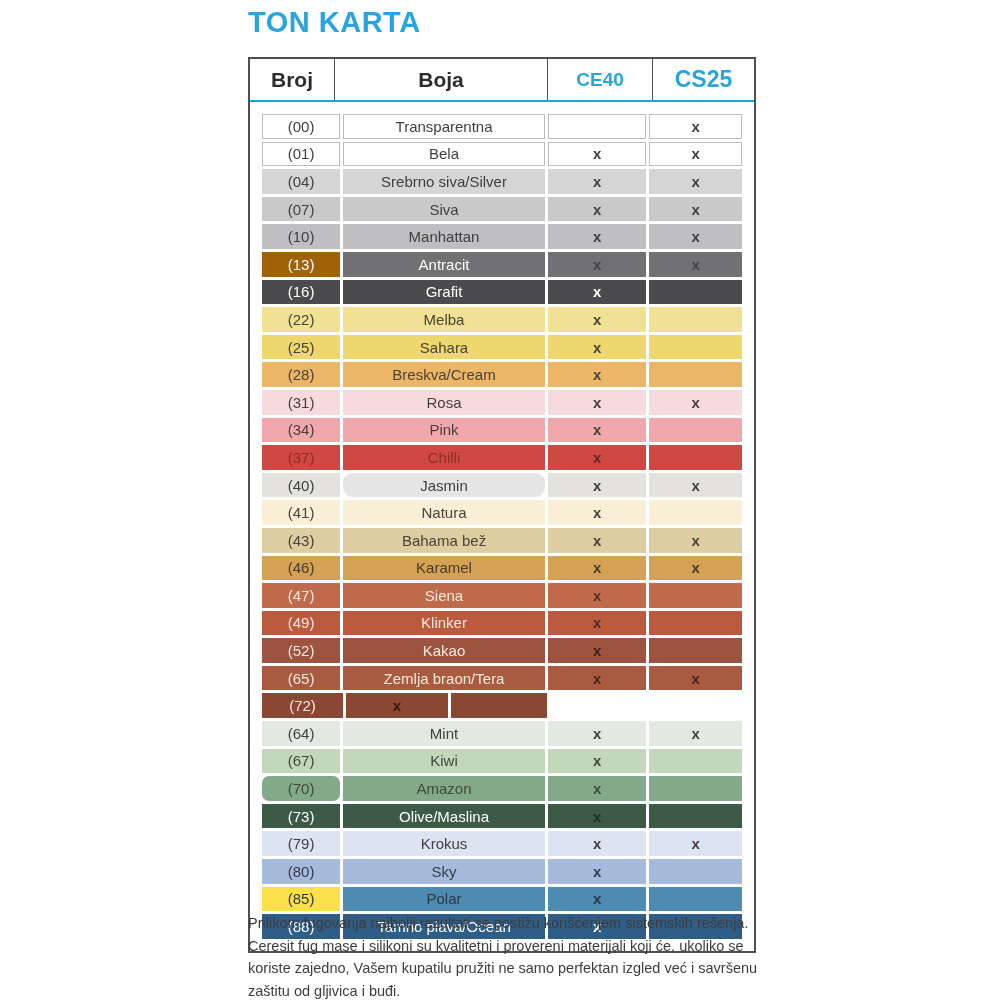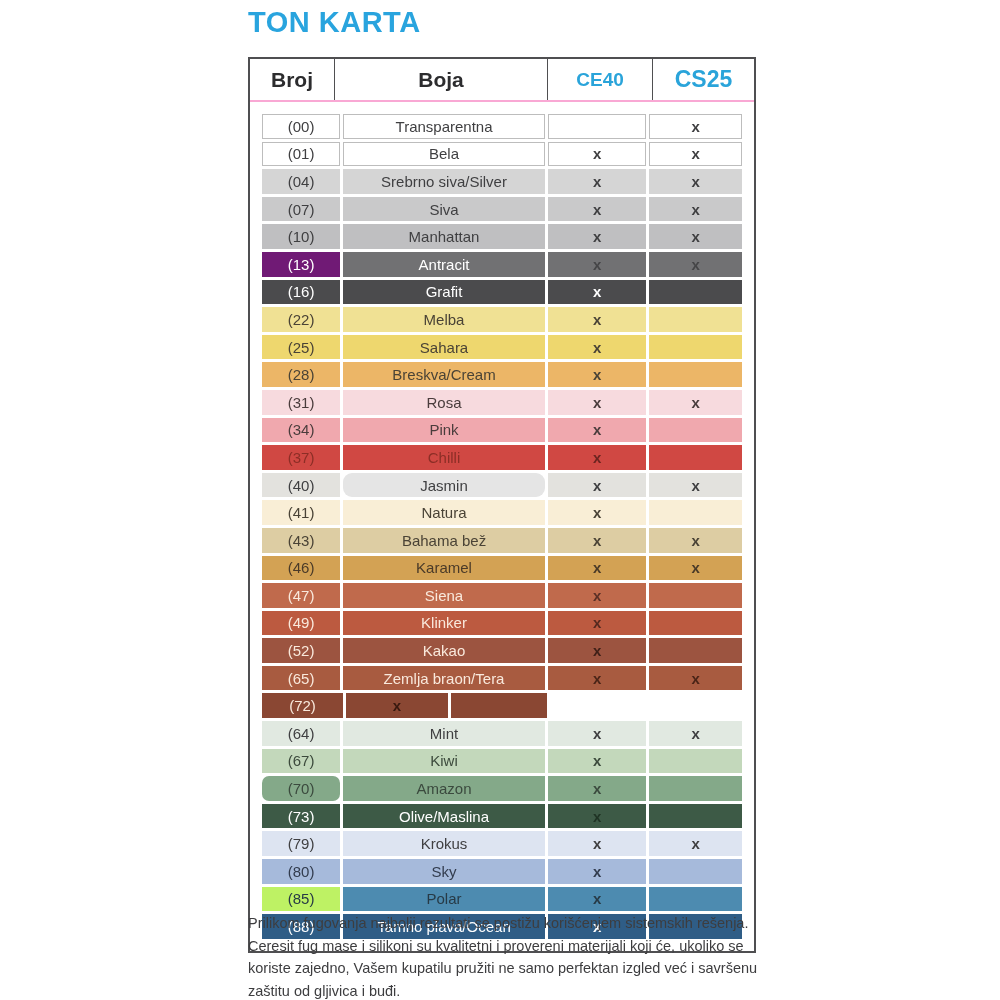--- a/index.html
+++ b/index.html
@@ -6,21 +6,21 @@
   html,body { width:1000px; height:1000px; background:#ffffff;
               font-family:"Liberation Sans", sans-serif; }
   .page { position:relative; width:1000px; height:1000px; background:#fff; overflow:hidden; }
 
   .title { position:absolute; left:248px; top:6px; font-size:29px; font-weight:800;
            letter-spacing:0.5px; color:#29a4de; }
 
   .tonetable { position:absolute; left:248px; top:57px; width:508px;
                border:2px solid #4f4f51; background:#ffffff; }
 
-  .thead { display:flex; height:43px; border-bottom:2px solid #f9a8d4; align-items:stretch; }
+  .thead { display:flex; height:43px; border-bottom:2px solid #0ea5e9; align-items:stretch; }
   .th { display:flex; align-items:center; justify-content:center; }
   .th-broj { width:85px; border-right:1px solid #4f4f51; font-size:21px; font-weight:700; color:#2c2c2e; }
   .th-boja { width:213px; border-right:1px solid #4f4f51; font-size:21px; font-weight:700; color:#2c2c2e; }
   .th-ce40 { width:105px; border-right:1px solid #4f4f51; font-size:19px; font-weight:600; color:#2aa4da; }
   .th-cs25 { flex:1; font-size:23px; font-weight:600; color:#2aa4da; }
 
   .tbody { padding:12px; background:#ffffff; }
   .row { display:flex; height:24.6px; margin-bottom:3px; }
   .row:last-child { margin-bottom:0; }
   .cell { display:flex; align-items:center; justify-content:center;
@@ -74,21 +74,21 @@
           <div class="cell c-ce40 xmark" style="background: rgb(201, 201, 202); color: rgb(63, 63, 65);">x</div>
           <div class="cell c-cs25 xmark" style="background: rgb(201, 201, 202); color: rgb(63, 63, 65);">x</div>
         </div>
         <div class="row">
           <div class="cell c-broj" style="background: rgb(191, 191, 193); color: rgb(63, 63, 65);">(10)</div>
           <div class="cell c-boja" style="background: rgb(191, 191, 193); color: rgb(63, 63, 65);">Manhattan</div>
           <div class="cell c-ce40 xmark" style="background: rgb(191, 191, 193); color: rgb(63, 63, 65);">x</div>
           <div class="cell c-cs25 xmark" style="background: rgb(191, 191, 193); color: rgb(63, 63, 65);">x</div>
         </div>
         <div class="row">
-          <div class="cell c-broj" style="background: #701a75; color: rgb(255, 255, 255);">(13)</div>
+          <div class="cell c-broj" style="background: #a16207; color: rgb(255, 255, 255);">(13)</div>
           <div class="cell c-boja" style="background: rgb(113, 113, 115); color: rgb(255, 255, 255);">Antracit</div>
           <div class="cell c-ce40 xmark" style="background: rgb(113, 113, 115); color: rgb(69, 69, 71);">x</div>
           <div class="cell c-cs25 xmark" style="background: rgb(113, 113, 115); color: rgb(69, 69, 71);">x</div>
         </div>
         <div class="row">
           <div class="cell c-broj" style="background: rgb(75, 75, 77); color: rgb(255, 255, 255);">(16)</div>
           <div class="cell c-boja" style="background: rgb(75, 75, 77); color: rgb(255, 255, 255);">Grafit</div>
           <div class="cell c-ce40 xmark" style="background: rgb(75, 75, 77); color: rgb(255, 255, 255);">x</div>
           <div class="cell c-cs25 xmark" style="background: rgb(75, 75, 77); color: rgb(255, 255, 255);"></div>
         </div>
@@ -211,21 +211,21 @@
           <div class="cell c-ce40 xmark" style="background: rgb(221, 228, 241); color: rgb(63, 63, 65);">x</div>
           <div class="cell c-cs25 xmark" style="background: rgb(221, 228, 241); color: rgb(63, 63, 65);">x</div>
         </div>
         <div class="row">
           <div class="cell c-broj" style="background: rgb(166, 186, 219); color: rgb(50, 60, 78);">(80)</div>
           <div class="cell c-boja" style="background: rgb(166, 186, 219); color: rgb(50, 60, 78);">Sky</div>
           <div class="cell c-ce40 xmark" style="background: rgb(166, 186, 219); color: rgb(50, 60, 78);">x</div>
           <div class="cell c-cs25 xmark" style="background: rgb(166, 186, 219); color: rgb(50, 60, 78);"></div>
         </div>
         <div class="row">
-          <div class="cell c-broj" style="background: #bef264; color: rgb(39, 58, 70);">(85)</div>
+          <div class="cell c-broj" style="background: #fde047; color: rgb(39, 58, 70);">(85)</div>
           <div class="cell c-boja" style="background: rgb(77, 139, 176); color: rgb(39, 58, 70);">Polar</div>
           <div class="cell c-ce40 xmark" style="background: rgb(77, 139, 176); color: rgb(39, 58, 70);">x</div>
           <div class="cell c-cs25 xmark" style="background: rgb(77, 139, 176); color: rgb(39, 58, 70);"></div>
         </div>
         <div class="row">
           <div class="cell c-broj" style="background: rgb(47, 93, 134); color: rgb(255, 255, 255);">(88)</div>
           <div class="cell c-boja" style="background: rgb(47, 93, 134); color: rgb(255, 255, 255);">Tamno plava/Ocean</div>
           <div class="cell c-ce40 xmark" style="background: rgb(47, 93, 134); color: rgb(255, 255, 255);">x</div>
           <div class="cell c-cs25 xmark" style="background: rgb(47, 93, 134); color: rgb(255, 255, 255);"></div>
         </div>

